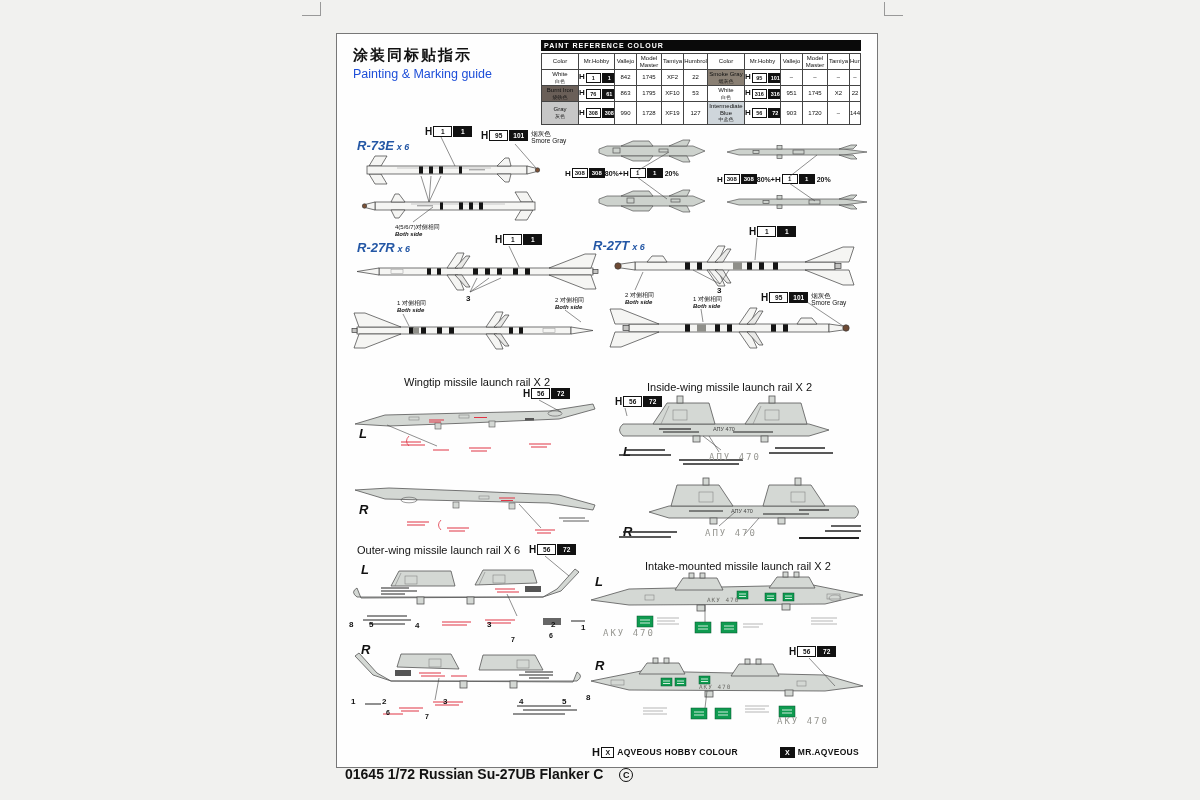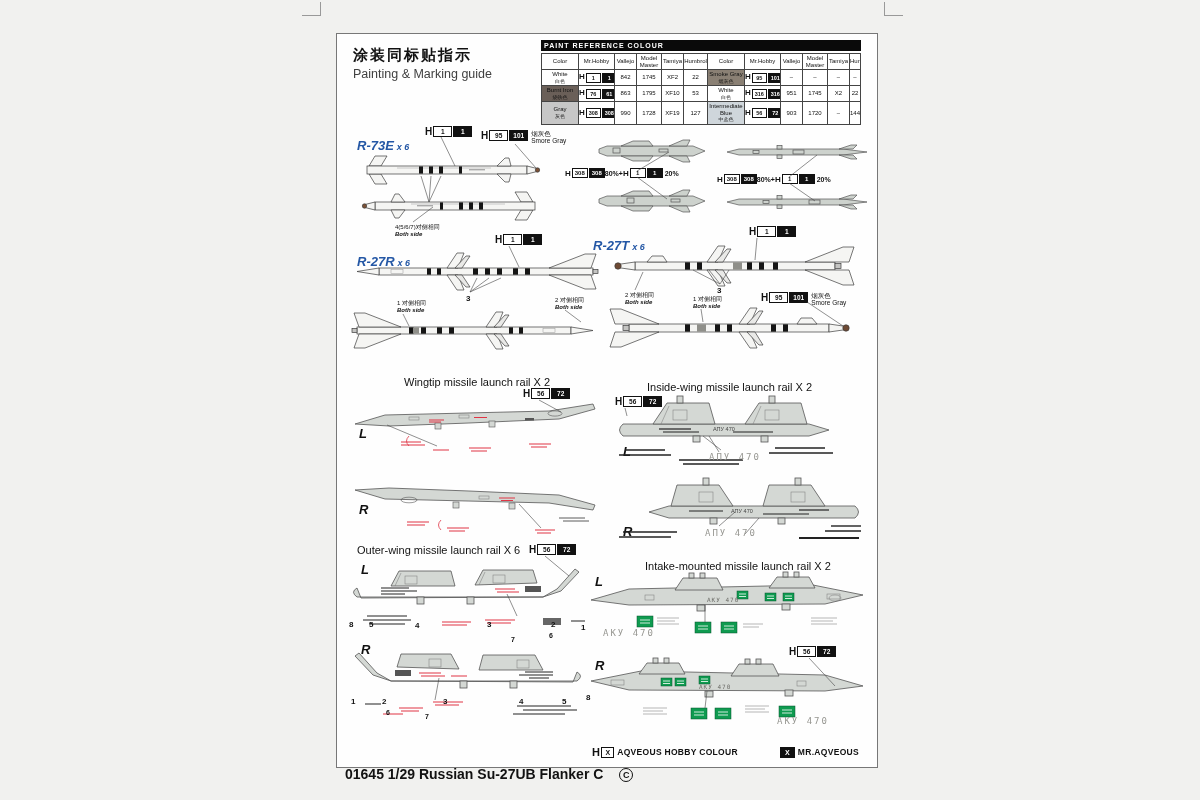--- a/index.html
+++ b/index.html
@@ -48,21 +48,21 @@
 
 <div class="canvas">
 
   <div class="crop" style="left:302px;top:2px;width:18px;height:13px;border-right:1px solid #999;border-bottom:1px solid #999;"></div>
   <div class="crop" style="left:884px;top:2px;width:18px;height:13px;border-left:1px solid #999;border-bottom:1px solid #999;"></div>
 
   <div class="sheet">
 
     <div class="abs" style="left:16px;top:12px;">
       <div style="font-size:15px;font-weight:bold;letter-spacing:2px;color:#111;">涂装同标贴指示</div>
-      <div style="font-size:12.5px;color:#404040;margin-top:2px;">Painting &amp; Marking guide</div>
+      <div style="font-size:12.5px;color:#1d4ed8;margin-top:2px;">Painting &amp; Marking guide</div>
     </div>
 
     <div class="abs" style="left:204px;top:6px;width:320px;">
       <div class="ptbar">PAINT  REFERENCE COLOUR</div>
       <table class="ptable" style="width:320px;margin-top:2px;">
         <tbody>
             <tr>
           <th style="width:36px;">Color</th>
           <th style="width:35px;">Mr.Hobby</th>
           <th style="width:21px;">Vallejo</th>
@@ -270,21 +270,21 @@
         </span>
       <span>80%+</span>
       <span class="chip mini">
           <span class="ch">H</span>
           <span class="ca">1</span>
           <span class="cm">1</span>
         </span>
       <span style="margin-left:2px;">20%</span>
     </div>
 
-    <div class="abs mslname" style="left:20px;top:220px;"><span>R-27R</span><span class="qty">x 6</span></div>
+    <div class="abs mslname" style="left:20px;top:206px;"><span>R-27R</span><span class="qty">x 6</span></div>
     <div class="abs chip" style="left:158px;top:200px;">
         <span class="ch">H</span>
         <span class="ca">1</span>
         <span class="cm">1</span>
       </div>
     <svg class="abs" style="left:14px;top:216px;" width="250" height="42" viewBox="0 0 250 42">
       <g stroke="#3c3c3c" stroke-width="0.7" fill="#f5f5f3">
         <rect x="28" y="18" width="214" height="7"></rect>
         <polygon points="28,18 6,21.5 28,25"></polygon>
         <polygon points="96,18 106,3 113,3 107,18"></polygon>
@@ -788,16 +788,16 @@
         <line x1="452" y1="143" x2="480" y2="121"></line>
           <line x1="452" y1="149" x2="478" y2="167"></line>
         <line x1="384" y1="416" x2="366" y2="402"></line>
         <line x1="382" y1="492" x2="398" y2="478"></line>
       </g>
     </svg>
 
   </div>
 
   <div class="abs foot" style="left:345px;top:766px;">
-    <span>01645 1/29 Russian Su-27UB Flanker C</span><span class="copy">C</span>
+    <span>01645 1/72 Russian Su-27UB Flanker C</span><span class="copy">C</span>
   </div>
 
 </div>
 
 </body></html>

